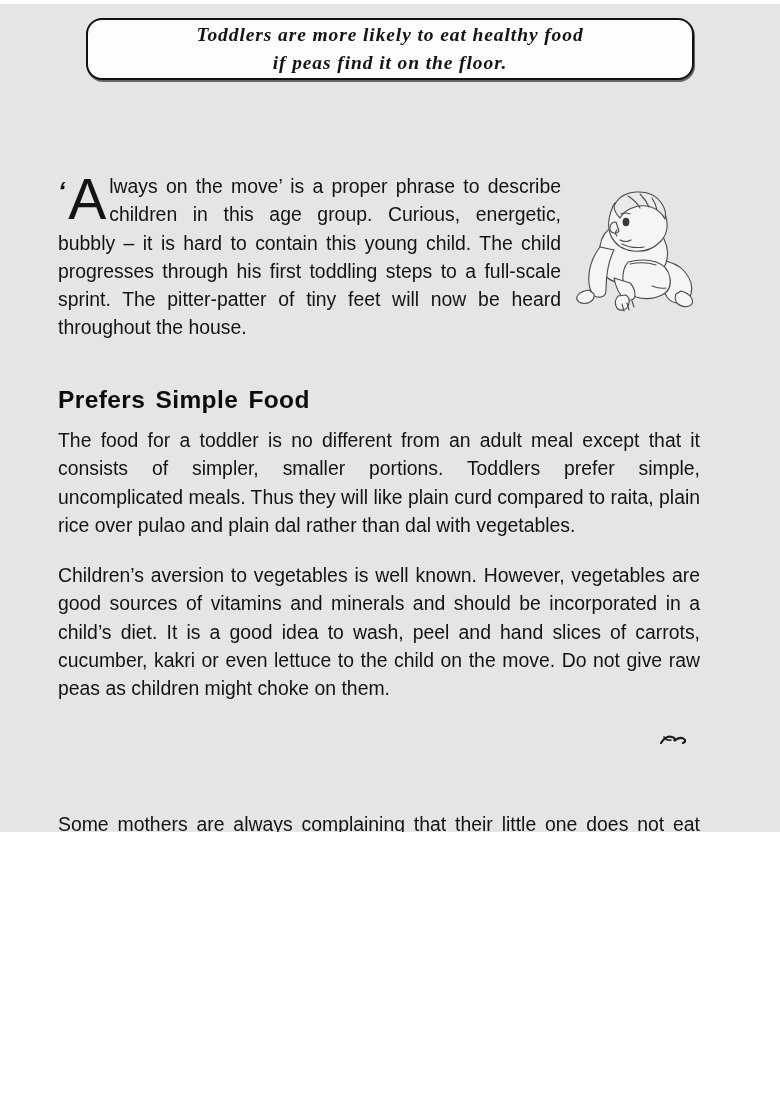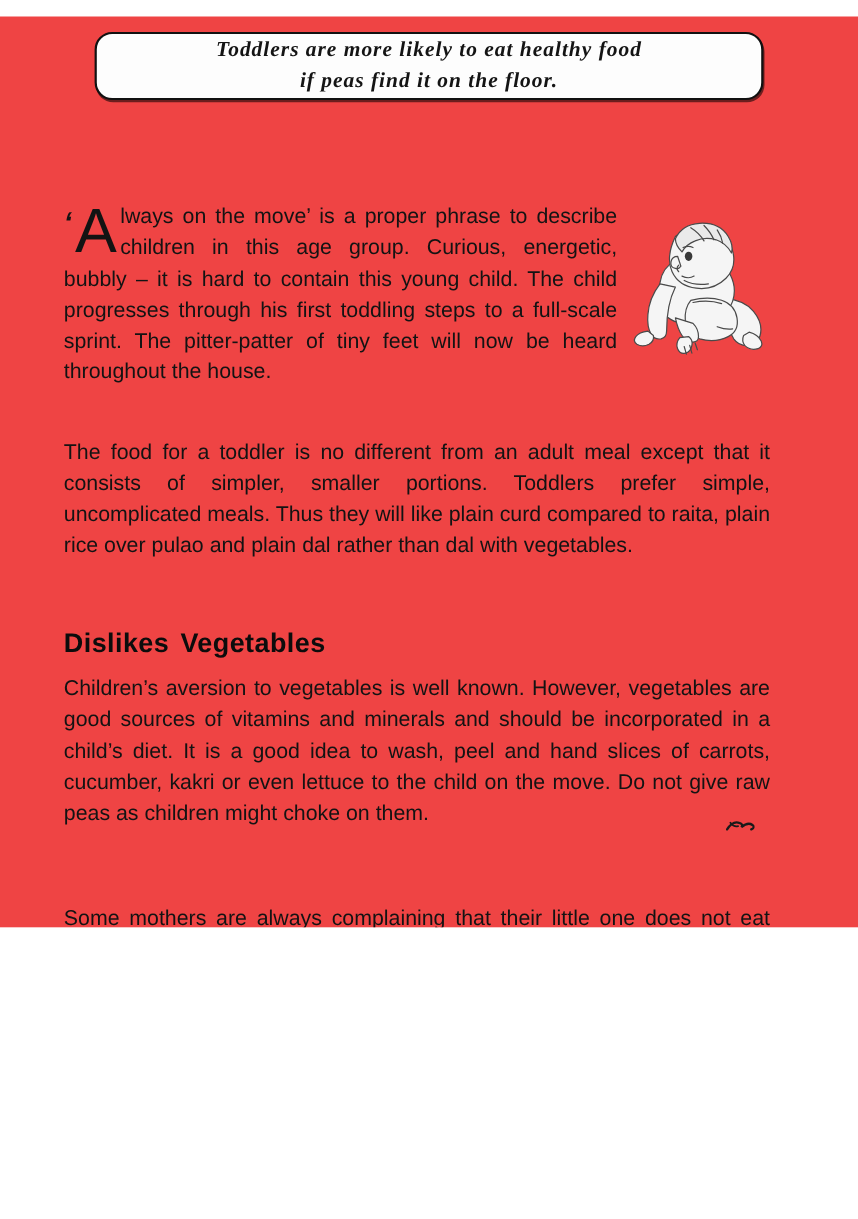--- a/index.html
+++ b/index.html
@@ -5,22 +5,22 @@
 <style>
   html, body {
     margin: 0;
     padding: 0;
     background: #ffffff;
   }
   .page {
     position: relative;
     width: 780px;
     height: 828px;
-    margin: 15px auto;
-    background: #ef4444;
+    margin: 4px auto;
+    background: #e5e5e5;
     overflow: hidden;
     font-family: "Liberation Sans", sans-serif;
     color: #111111;
   }
 
   
   .quote-box {
     position: absolute;
     left: 86px;
     top: 14px;
@@ -195,25 +195,25 @@
         <path d="M96 100 q8 3 14 2" fill="none"></path>
       </g>
     </svg>
   </div>
 
   <div class="body-col intro-wrap">
     <p class="para"><span class="dropcap-quote">‘</span><span class="dropcap">A</span><span>lways on the move’ is a proper phrase to describe children in this age group. Curious, energetic, bubbly – it is hard to contain this young child. The child progresses through his first toddling steps to a full-scale sprint. The pitter-patter of tiny feet will now be heard throughout the house.</span></p>
   </div>
 
   <div class="sec sec-prefers">
+    <h2 class="heading">Prefers Simple Food</h2>
     <p class="para">The food for a toddler is no different from an adult meal except that it consists of simpler, smaller portions. Toddlers prefer simple, uncomplicated meals. Thus they will like plain curd compared to raita, plain rice over pulao and plain dal rather than dal with vegetables.</p>
   </div>
 
   <div class="sec sec-dislikes">
-    <h2 class="heading">Dislikes Vegetables</h2>
     <p class="para">Children’s aversion to vegetables is well known. However, vegetables are good sources of vitamins and minerals and should be incorporated in a child’s diet. It is a good idea to wash, peel and hand slices of carrots, cucumber, kakri or even lettuce to the child on the move. Do not give raw peas as children might choke on them.</p>
   </div>
 
   <div class="smudge">
     <svg viewBox="0 0 26 13" xmlns="http://www.w3.org/2000/svg">
       <path d="M1 9 q5 -8 11 -6 q4 1 2 4 q6 -5 10 -2 q3 2 -1 4" fill="none" stroke="#1a1a1a" stroke-width="2.1" stroke-linecap="round"></path>
       <path d="M4 3 q3 4 7 3" fill="none" stroke="#1a1a1a" stroke-width="1.6" stroke-linecap="round"></path>
     </svg>
   </div>
 

